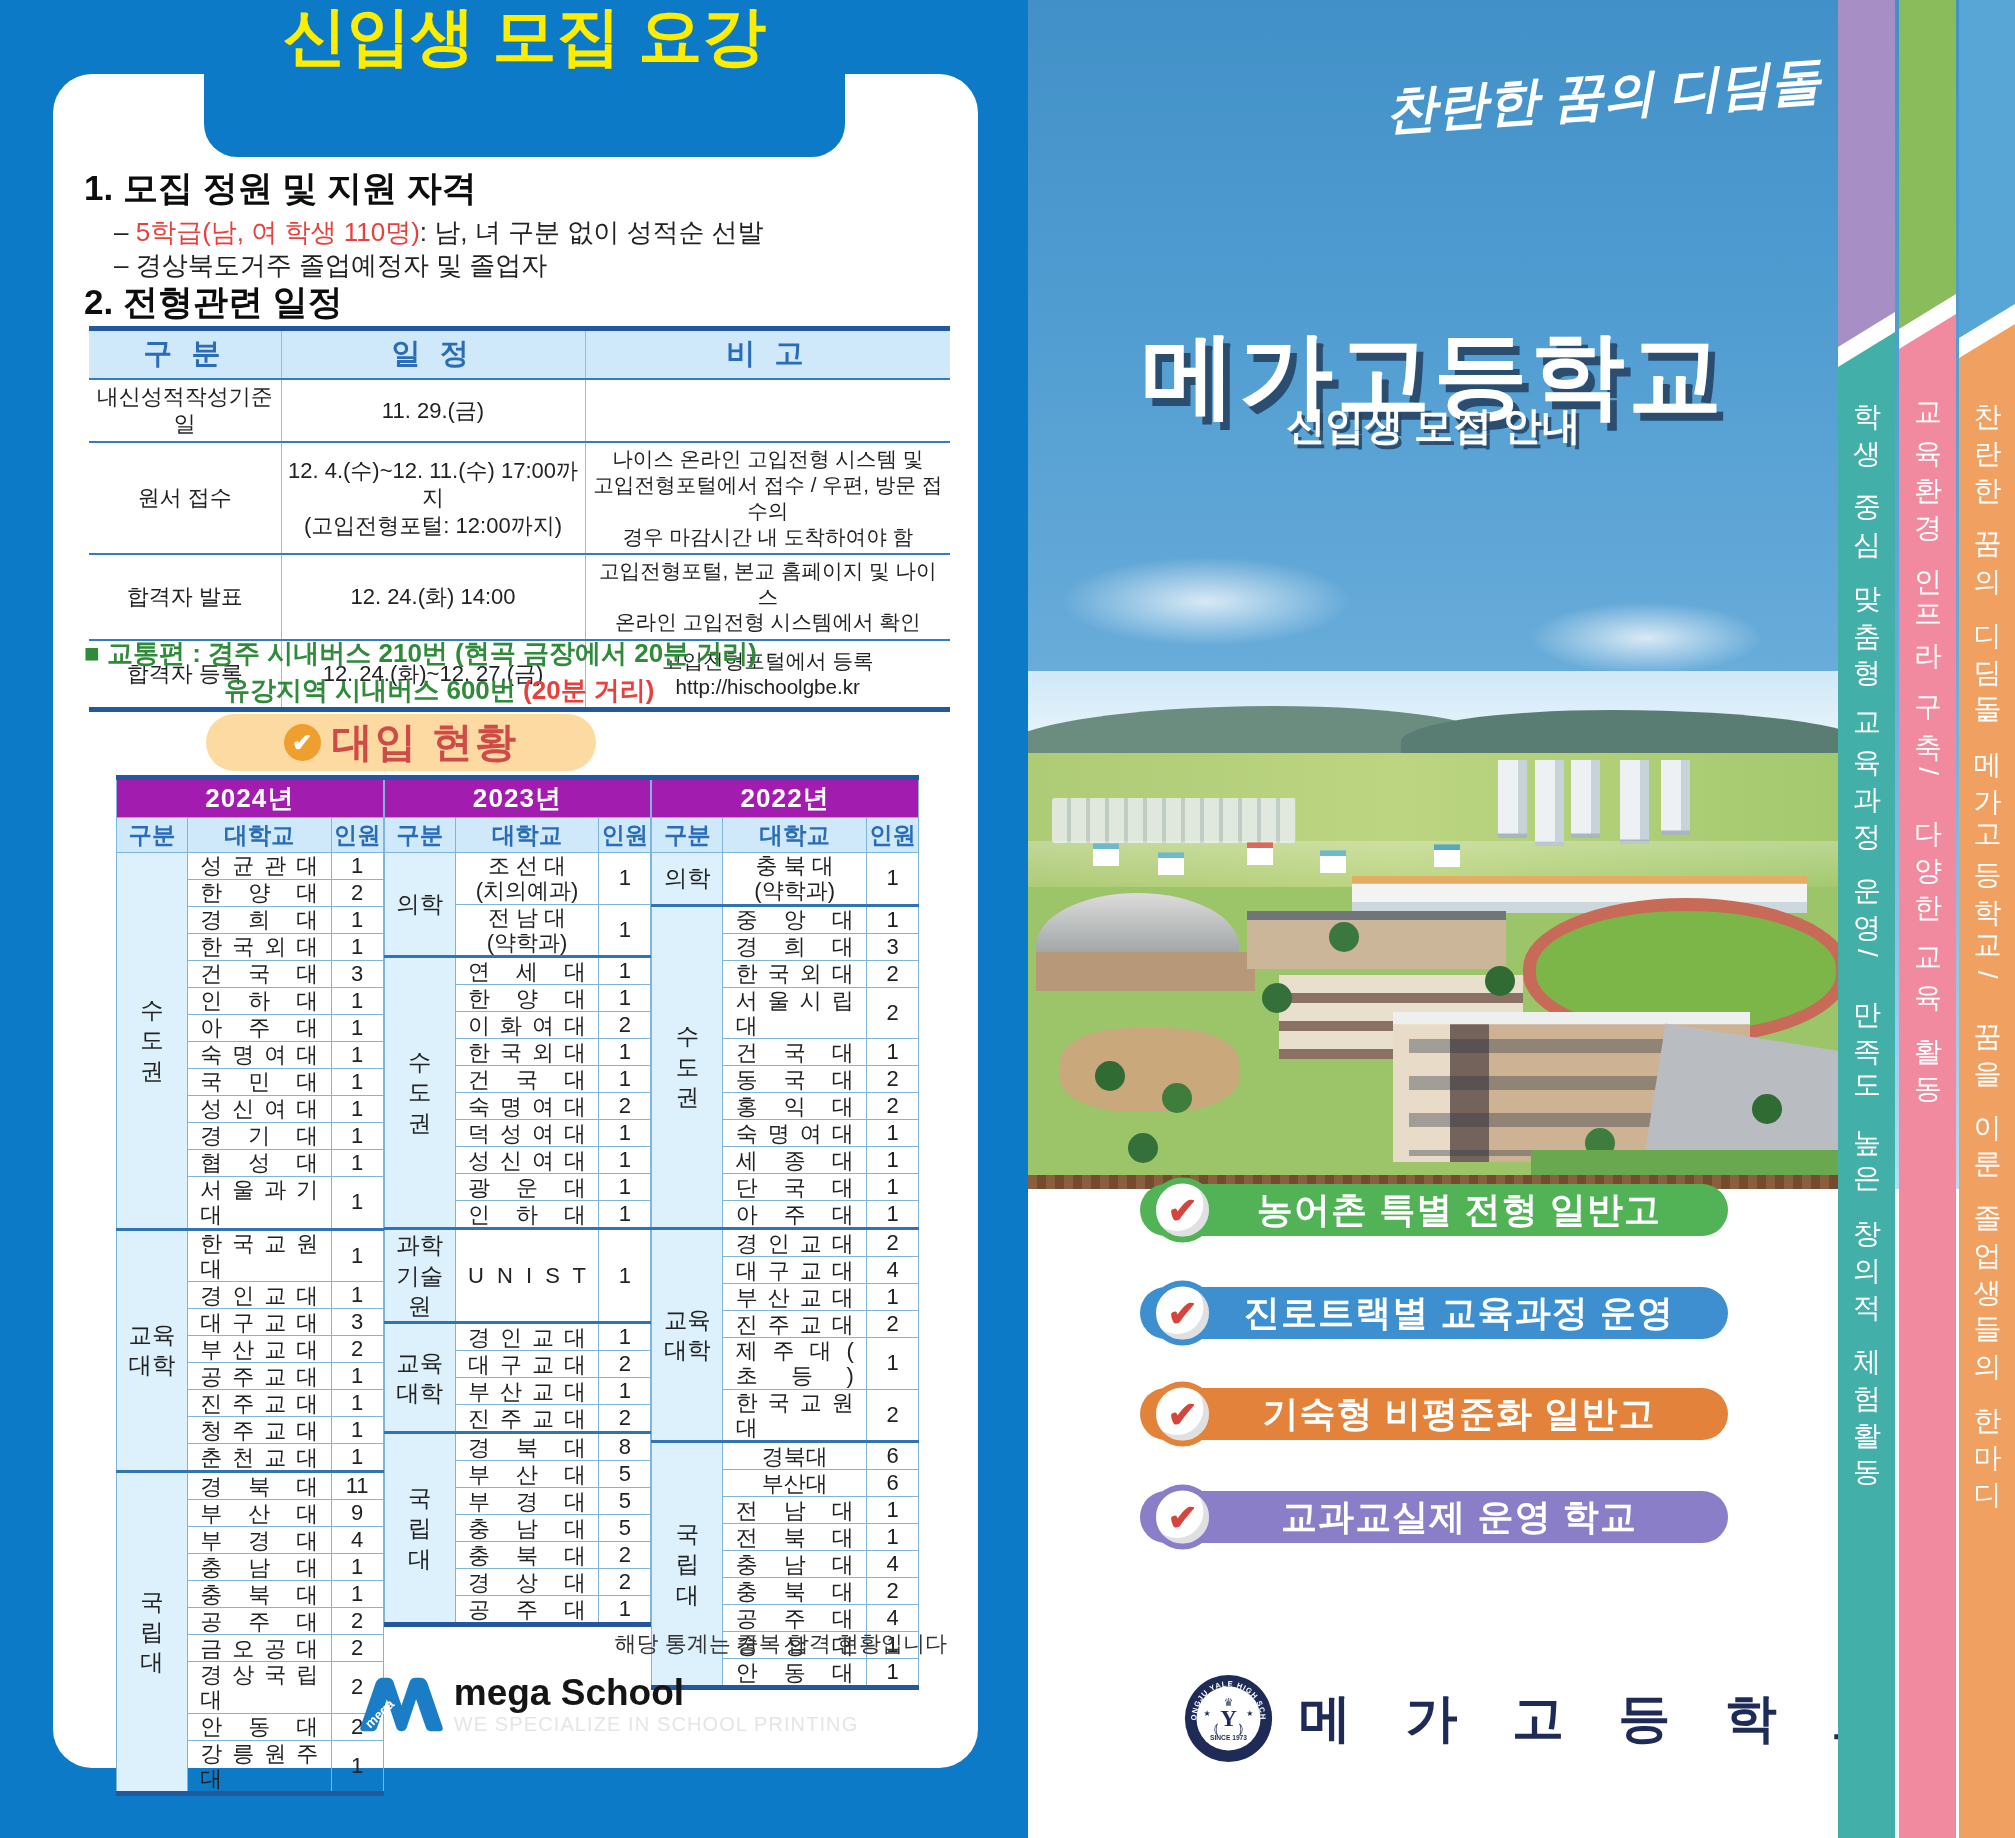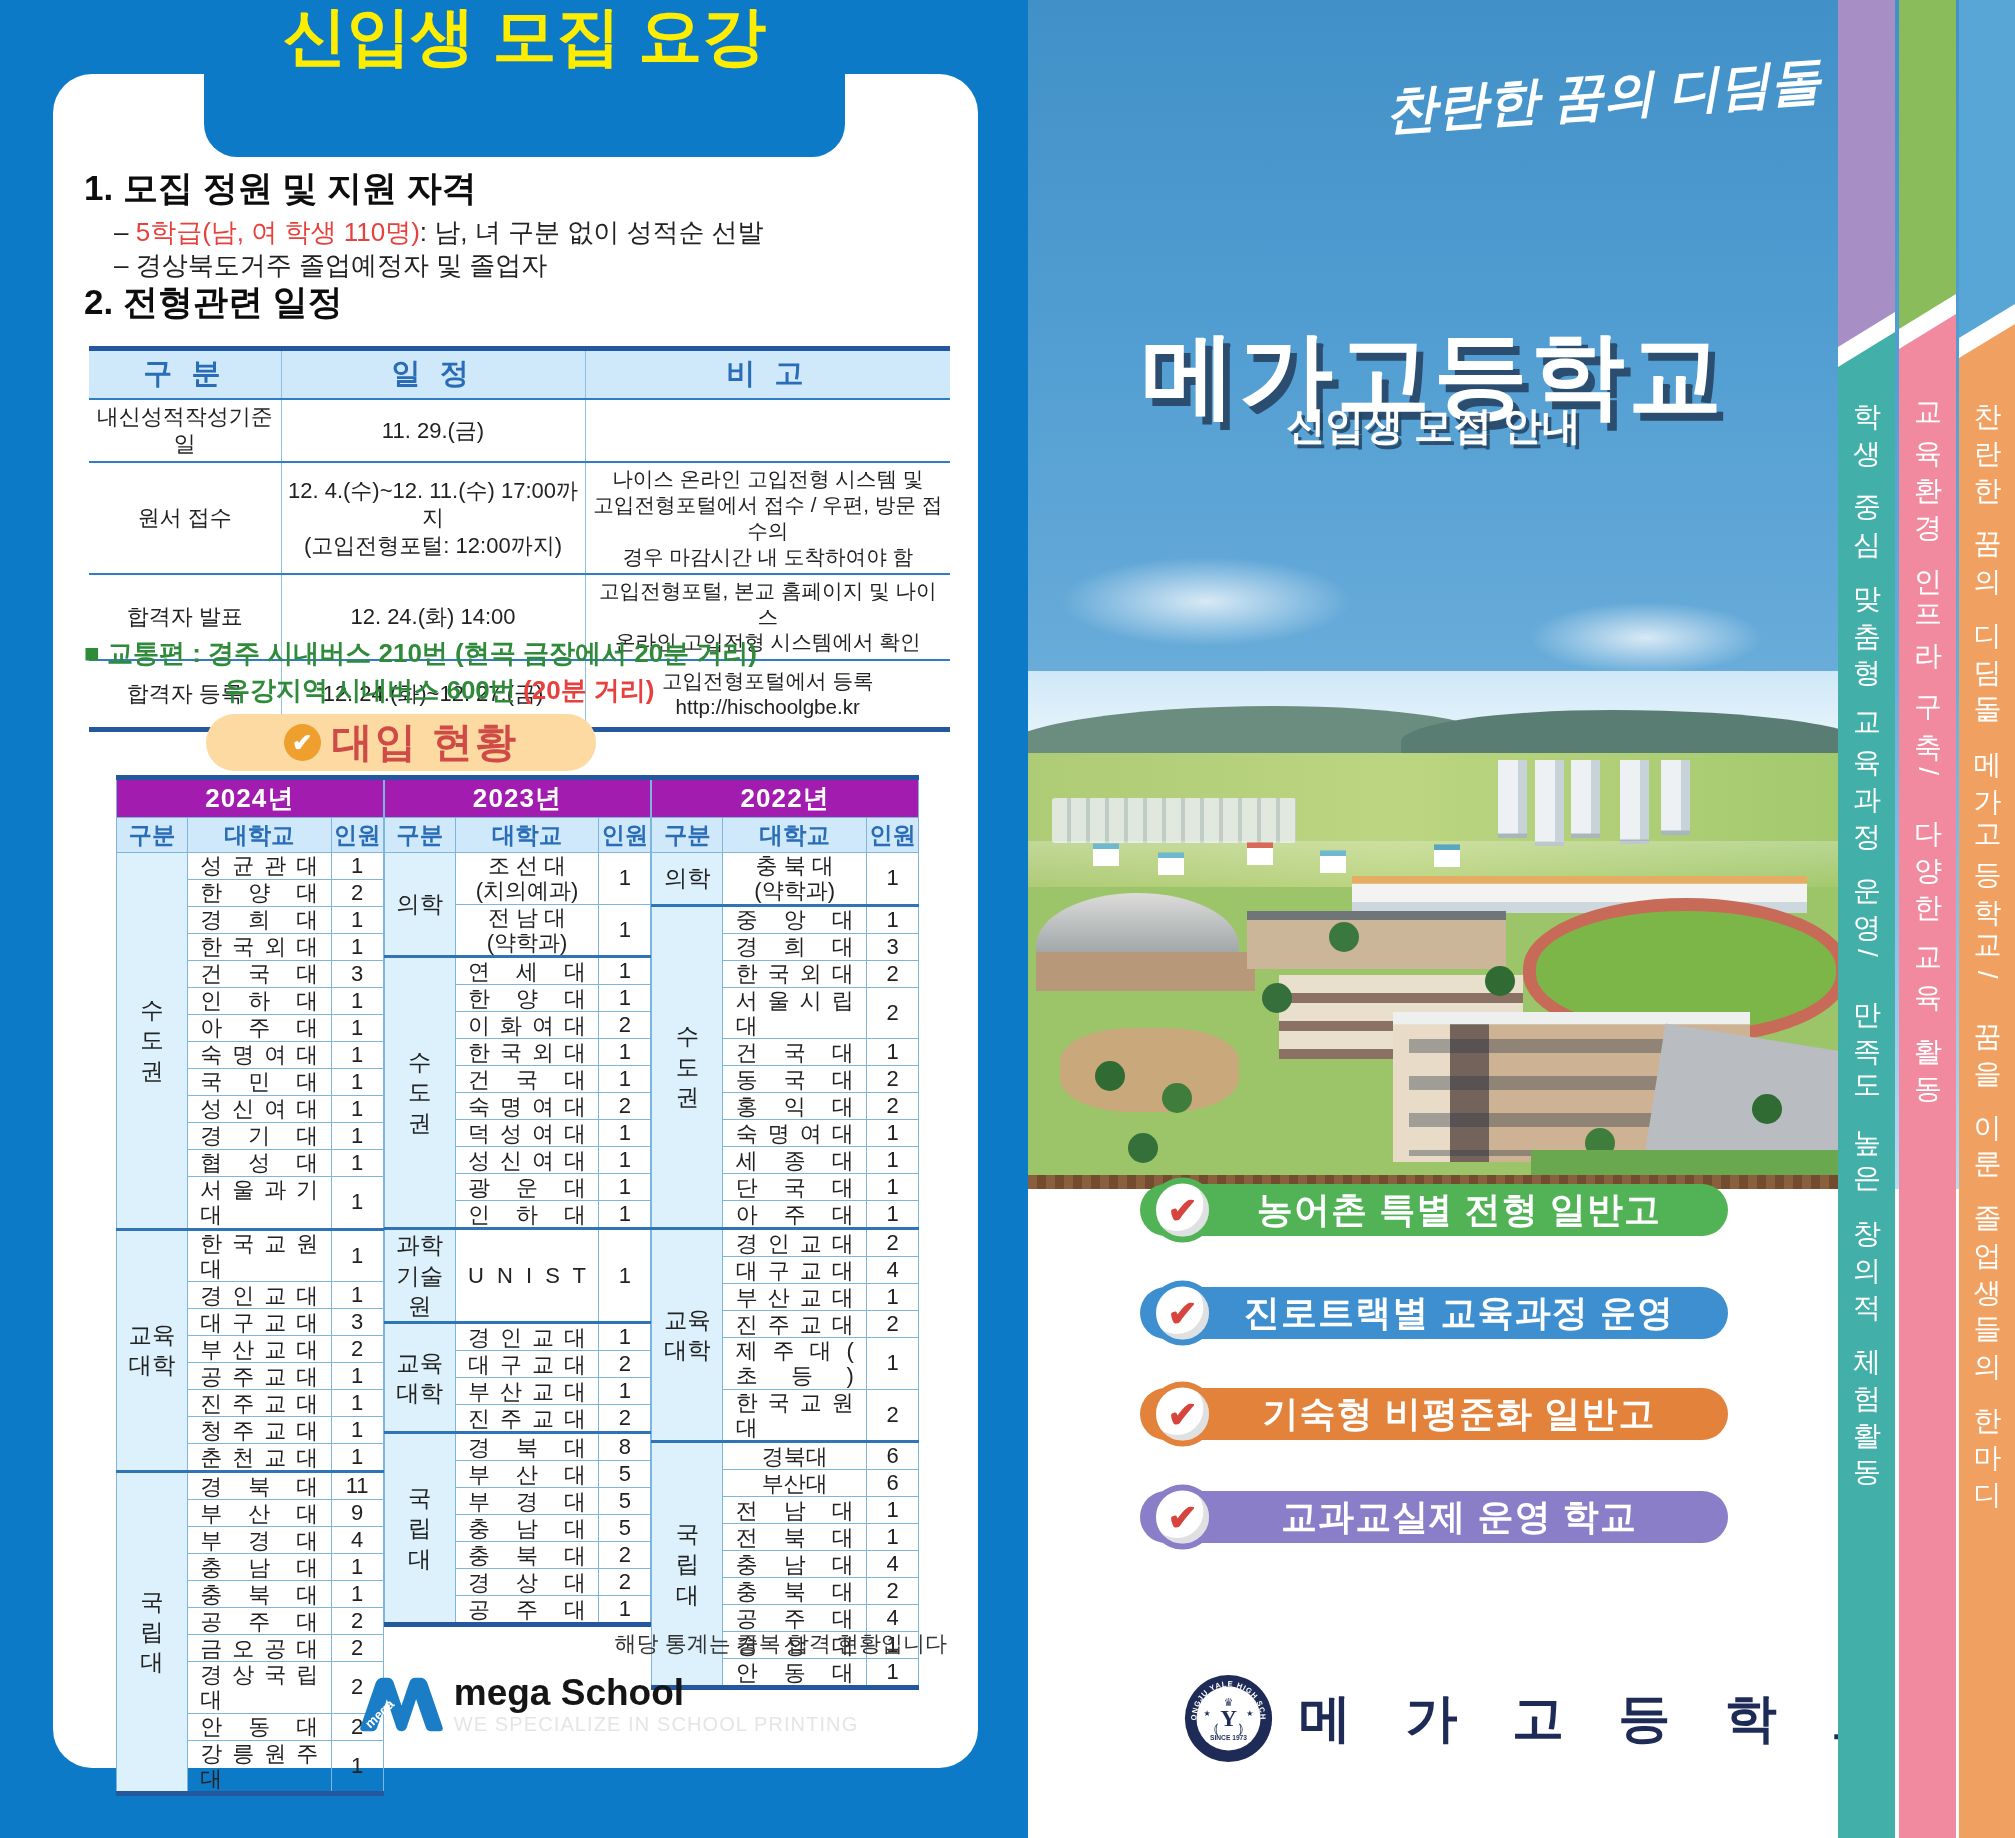--- a/index.html
+++ b/index.html
@@ -10,21 +10,21 @@
   .card{position:absolute;left:53px;top:74px;width:925px;height:1694px;background:#fff;border-radius:39px;}
   .header-tab{position:absolute;left:204px;top:0;width:641px;height:157px;background:#0c7ac6;
               border-radius:0 0 33px 33px;text-align:center;}
   .header-tab .l1{margin-top:22px;font-size:41px;font-weight:bold;color:#fff;line-height:1.1;}
   .header-tab .l2{font-size:64px;font-weight:bold;color:#ffed00;line-height:1.15;}
   .sec-title{position:absolute;left:84px;font-size:35px;font-weight:bold;color:#0d0d0d;}
   .bullet{position:absolute;left:114px;font-size:26px;color:#222;}
   .red{color:#e8403c;}
   .green{color:#2f8a3a;}
   
-  .sched-wrap{position:absolute;left:89px;top:346px;width:861px;}
+  .sched-wrap{position:absolute;left:89px;top:326px;width:861px;}
   table.sched{border-collapse:collapse;width:861px;table-layout:fixed;
               border-top:5.6px solid #23589f;border-bottom:5.6px solid #23589f;}
   .sched th,.sched td{border-top:2.2px solid #2f7ec5;border-left:1.7px solid #8fc0e3;
               text-align:center;vertical-align:middle;white-space:pre-line;padding:3.3px 5.6px;}
   .sched th:first-child,.sched td:first-child{border-left:none;}
   .sched th{background:#cfe9fa;color:#2a6db6;font-size:29px;font-weight:bold;letter-spacing:5.6px;height:37px;border-top:none;}
   .sched td{font-size:22px;color:#222;line-height:1.25;}
   .sched tr:nth-child(2) td{height:35px;}
   .sched tr:nth-child(3) td{height:84px;}
   .sched tr:nth-child(4) td{height:60px;}

